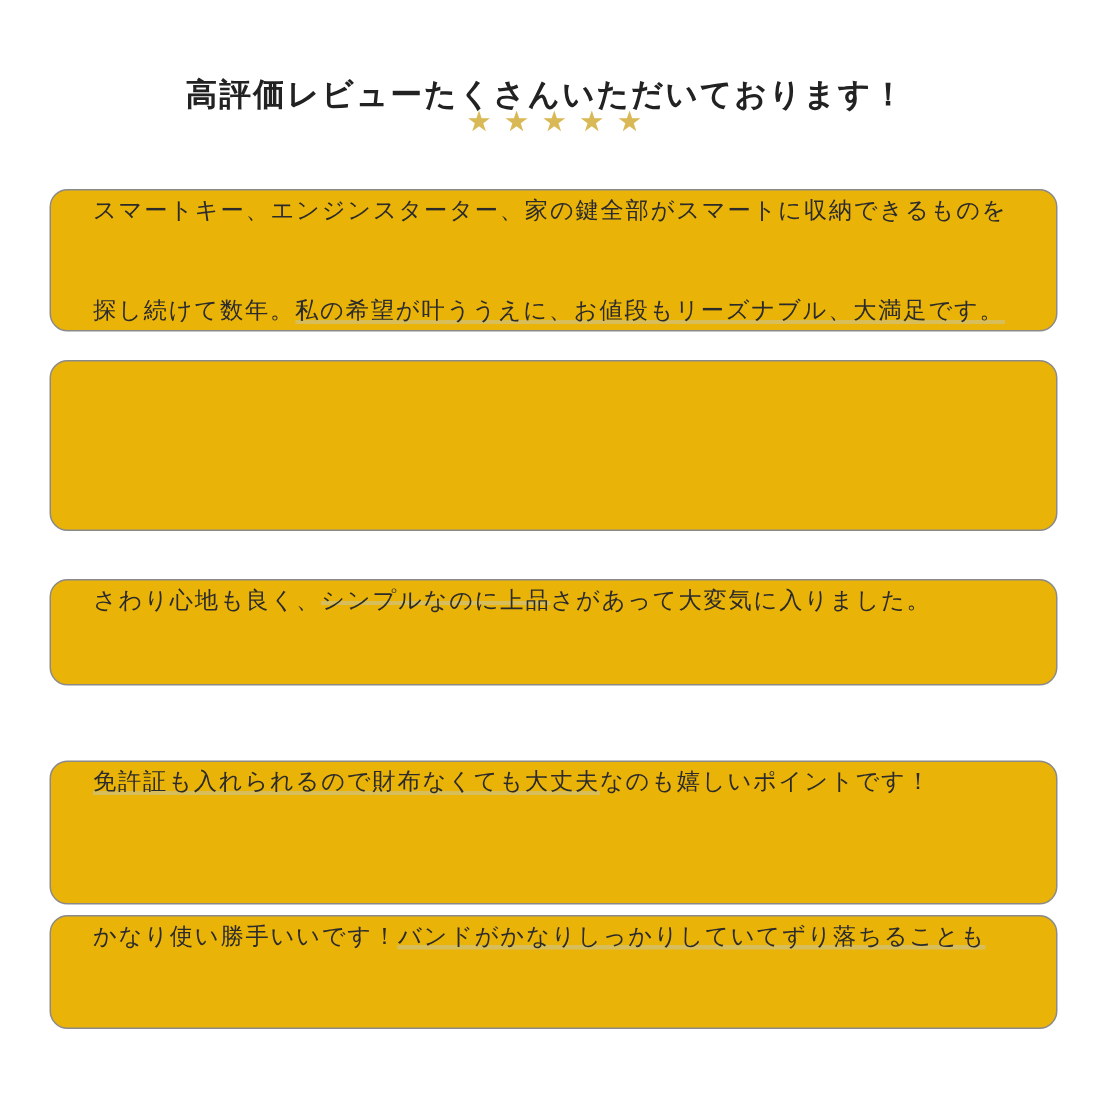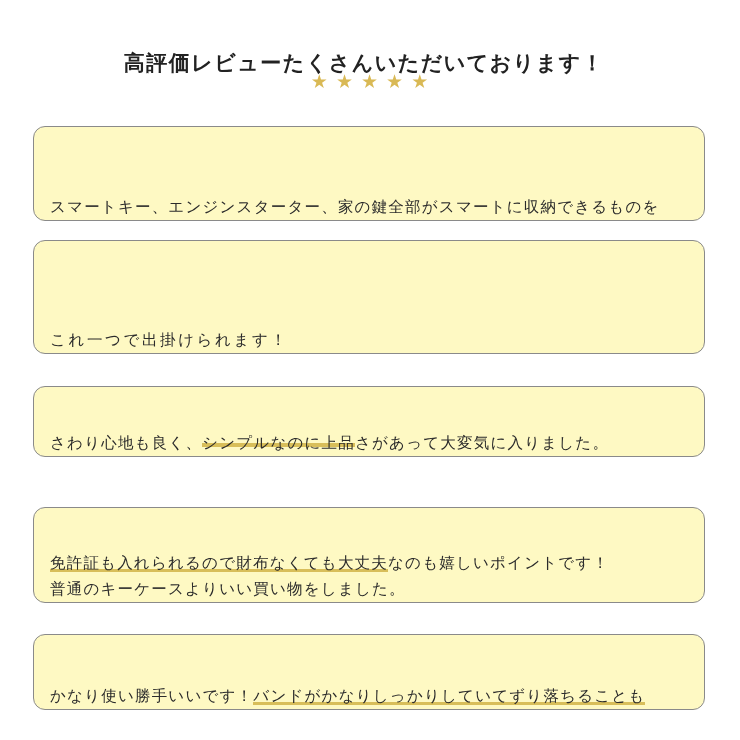--- a/index.html
+++ b/index.html
@@ -40,25 +40,25 @@
     .star {
       display: inline-block;
     }
     .card {
       position: absolute;
       left: 33px;
       width: 672px;
       box-sizing: border-box;
       border: 1.5px solid #8a8a8a;
       border-radius: 12px;
-      background: #fef9c3;
-      padding: 0 22px 0 16px;
+      background: #eab308;
+      padding: 0 22px 0 28px;
       display: flex;
       flex-direction: column;
-      justify-content: flex-end;
+      justify-content: space-between;
     }
     .card p {
       margin: 0;
       font-size: 15.5px;
       line-height: 26px;
       letter-spacing: 1.2px;
       color: #2b2b2b;
       white-space: nowrap;
     }
     .card.wide p { letter-spacing: 2.6px; }
@@ -78,31 +78,30 @@
   <div class="stars">
     <span class="star" style="color: rgb(217, 185, 85);">★</span>
     <span class="star" style="color: rgb(217, 185, 85);">★</span>
     <span class="star" style="color: rgb(217, 185, 85);">★</span>
     <span class="star" style="color: rgb(217, 185, 85);">★</span>
     <span class="star" style="color: rgb(217, 185, 85);">★</span>
   </div>
 
   <div class="card" style="top: 126px; height: 95px; border-color: rgb(138, 138, 138);">
     <p><span>スマートキー、エンジンスターター、家の鍵全部がスマートに収納できるものを</span></p>
+    <p><span>探し続けて数年。</span><span class="hl">私の希望が叶ううえに、お値段もリーズナブル、大満足です。</span></p>
   </div>
 
   <div class="card wide" style="top: 240px; height: 114px; border-color: rgb(138, 138, 138);">
-    <p><span>これ一つで出掛けられます！</span></p>
   </div>
 
   <div class="card" style="top: 386px; height: 71px; border-color: rgb(138, 138, 138);">
     <p><span>さわり心地も良く、</span><span class="hl-mid">シンプルなのに上品</span><span>さがあって大変気に入りました。</span></p>
   </div>
 
   <div class="card" style="top: 479px; height: 96px; border-color: rgb(138, 138, 138); margin-top: 28px;">
     <p><span class="hl">免許証も入れられるので財布なくても大丈夫</span><span>なのも嬉しいポイントです！</span></p>
-    <p><span>普通のキーケースよりいい買い物をしました。</span></p>
   </div>
 
-  <div class="card" style="top: 634px; height: 76px; border-color: rgb(138, 138, 138);">
+  <div class="card" style="top: 610px; height: 76px; border-color: rgb(138, 138, 138);">
     <p><span>かなり使い勝手いいです！</span><span class="hl">バンドがかなりしっかりしていてずり落ちることも</span></p>
   </div>
 </div>
 
 </body></html>

